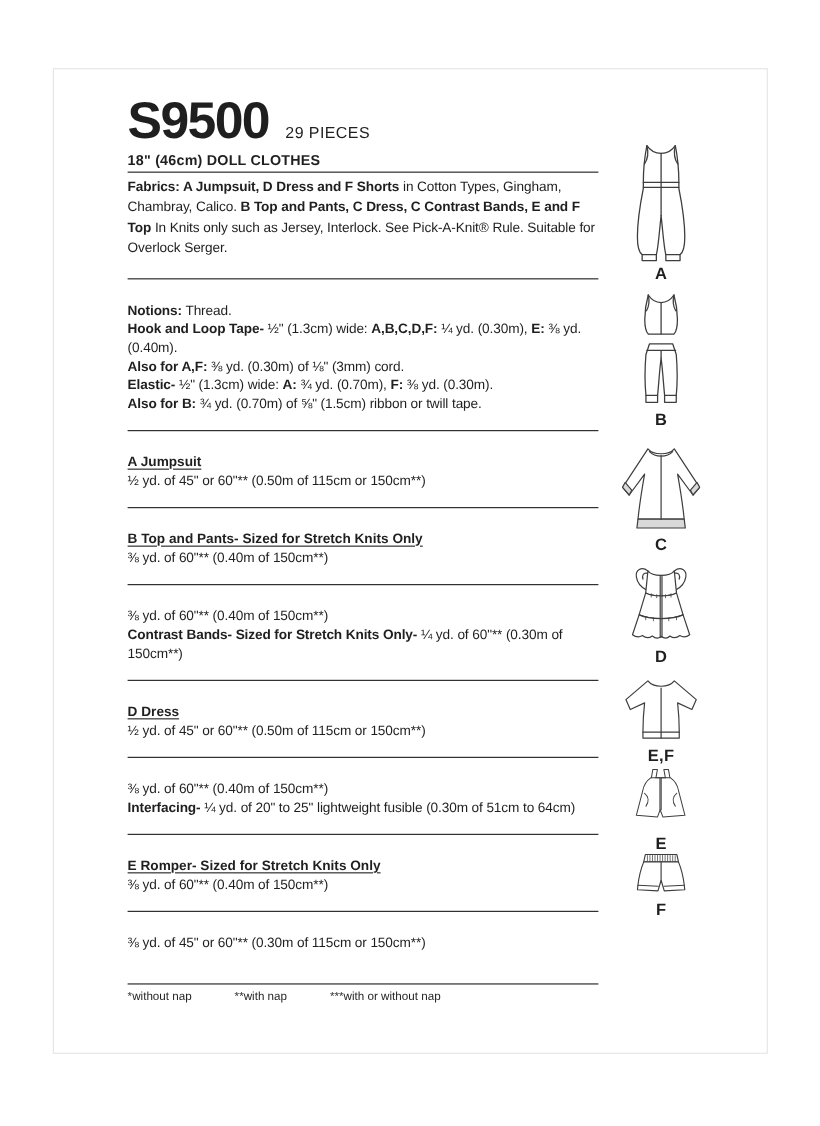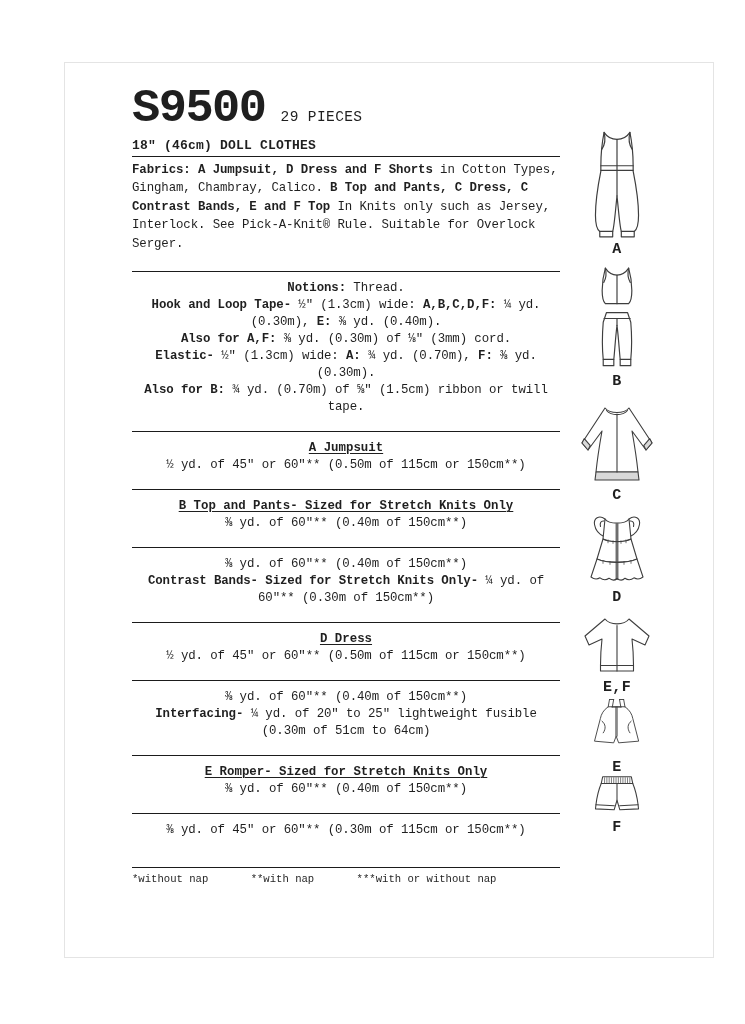--- a/index.html
+++ b/index.html
@@ -2,31 +2,31 @@
 <html><head>
 <meta charset="utf-8">
 <style>
   html,body{margin:0;padding:0;}
   body{
     width:745px;height:1024px;position:relative;background:#ffffff;
     font-family:"Liberation Sans",sans-serif;color:#1f1f1f;
     -webkit-font-smoothing:antialiased;
   }
   .page{
-    position:absolute;left:64px;top:62px;width:650px;height:896px;
-    background:#fff;border:1px solid #e4e4e4;box-sizing:border-box;font-family:Liberation Mono, monospace;
+    position:absolute;left:48px;top:62px;width:650px;height:896px;
+    background:#fff;border:1px solid #e4e4e4;box-sizing:border-box;
   }
   .col-left{position:absolute;left:67px;top:22px;width:428px;}
   .title-row{display:flex;align-items:baseline;gap:15px;}
   .pattern-no{font-size:47px;font-weight:bold;letter-spacing:-1.5px;line-height:48px;}
   .pieces{font-size:14.5px;letter-spacing:.4px;}
   .subtitle{font-size:13px;font-weight:bold;margin-top:5px;letter-spacing:.2px;}
   .rule{border-top:1.8px solid #1b1b1b;margin-top:3px;}
   .fabrics{margin:4px 0 0;font-size:12.4px;line-height:18.4px;letter-spacing:-0.1px;}
-  .section{border-top:1.8px solid #1b1b1b;margin-top:15px;padding-top:8px;text-align:center;}
+  .section{border-top:1.8px solid #1b1b1b;margin-top:15px;padding-top:20px;}
   .section.notions{margin-top:18px;}
   .ln{margin:0;font-size:12.4px;line-height:17px;letter-spacing:-0.1px;}
   .sec-title{
     margin:0;font-size:12.4px;line-height:17px;font-weight:bold;
     text-decoration:underline;text-underline-offset:2px;text-decoration-thickness:1px;
   }
   .footnote{border-top:1.8px solid #1b1b1b;margin-top:28px;padding-top:5px;font-size:10.6px;font-weight:500;}
   .footnote span{margin-right:36px;}
   .col-figs{position:absolute;left:497px;top:0;width:110px;height:896px;}
   .fig{position:absolute;width:110px;margin:0;text-align:center;}

